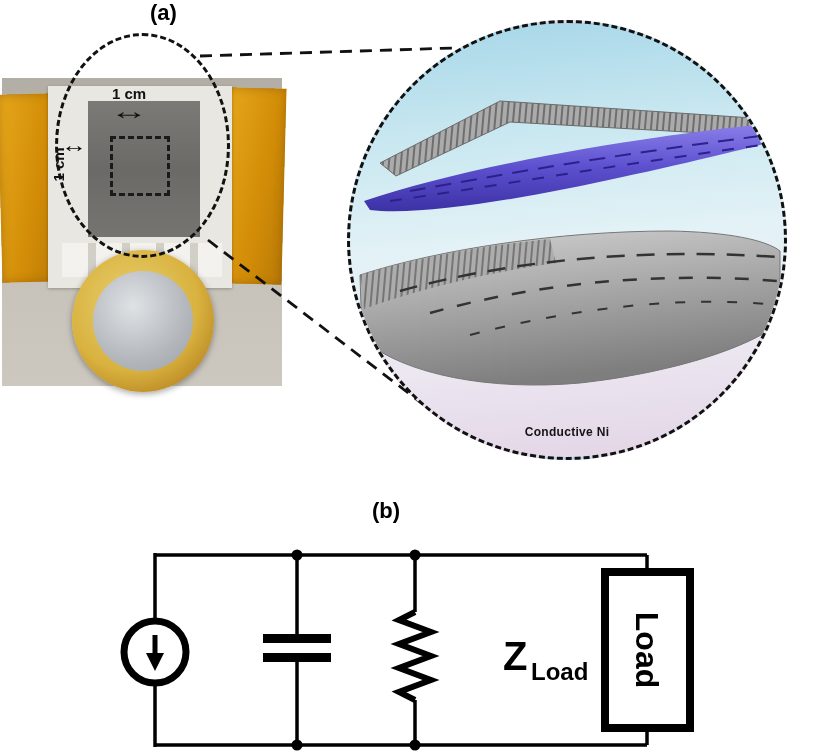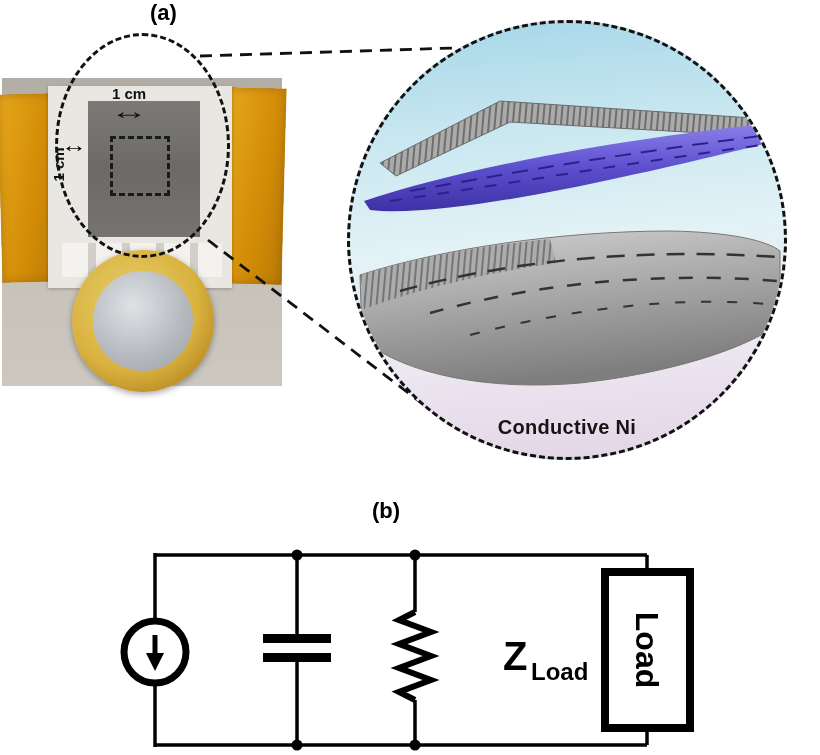--- a/index.html
+++ b/index.html
@@ -45,21 +45,21 @@
   .connectors { position:absolute; left:0; top:0; width:820px; height:755px; pointer-events:none; }
 
   
   .inset { position:absolute; left:347px; top:20px; width:440px; height:440px;
            border:3px dashed #111; border-radius:50%; box-sizing:border-box; overflow:hidden;
            background:linear-gradient(175deg,#a5d6e8 0%,#c8e7f0 25%,#e3f2f6 50%,#ece7f1 75%,#e2d4e5 100%); }
   .slabs { position:absolute; left:0; top:0; width:434px; height:434px; }
   .inset-label-top { position:absolute; top:36px; width:100%; text-align:center;
                      font-size:20px; font-weight:bold; color:#141414; letter-spacing:.3px; }
   .inset-label-bottom { position:absolute; bottom:18px; width:100%; text-align:center;
-                        font-size:20px; font-weight:bold; color:#141414; letter-spacing:.3px; }
+                        font-size:12px; font-weight:bold; color:#141414; letter-spacing:.3px; }
 
   
   .circuit { position:absolute; left:110px; top:540px; width:670px; height:215px; }
   .circuit text { font-family:"Liberation Sans","DejaVu Sans",sans-serif; font-weight:bold; fill:#000; }
 </style>
 </head>
 <body>
 
 <div class="fig">
 

